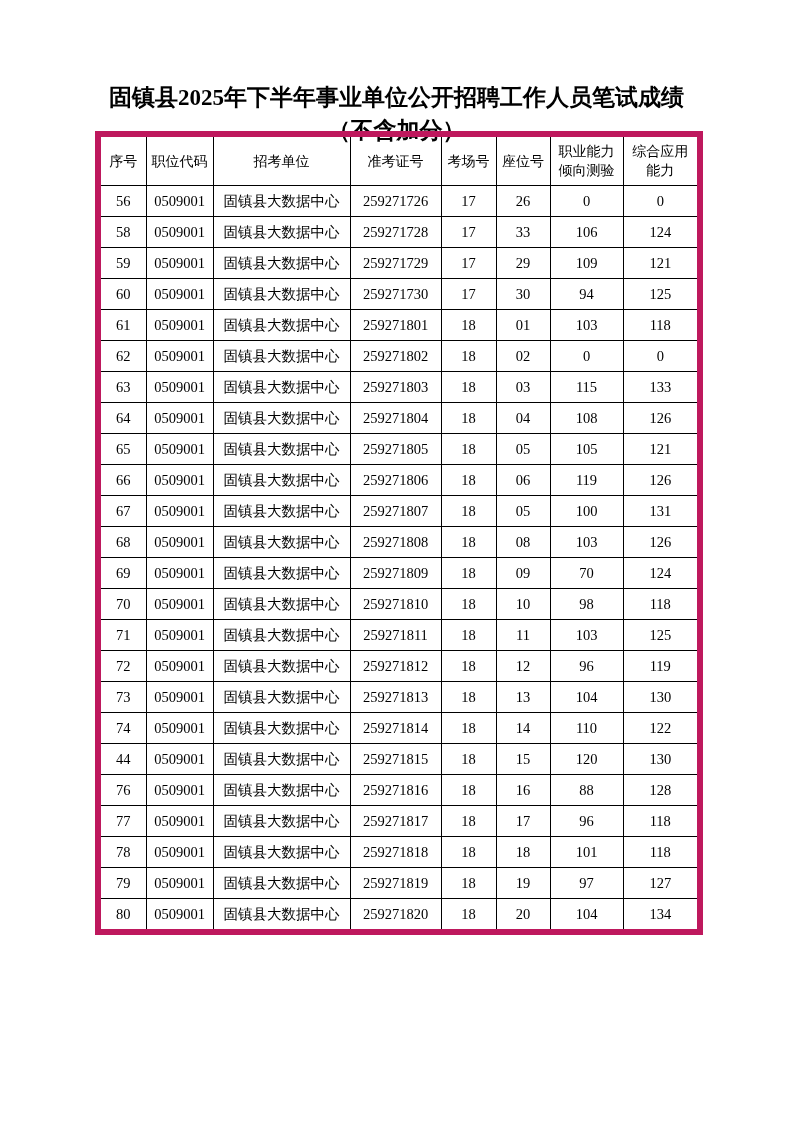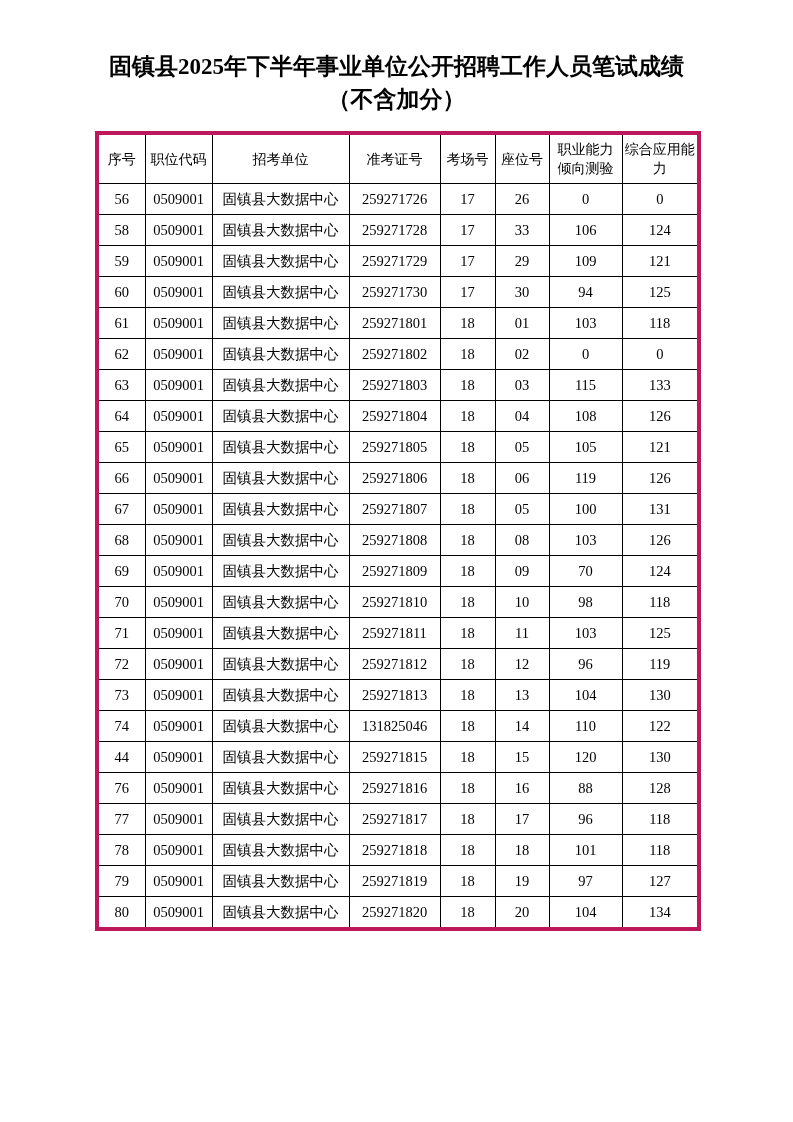--- a/index.html
+++ b/index.html
@@ -11,39 +11,39 @@
     position: relative;
     width: 793px;
     height: 1122px;
     background: #ffffff;
     overflow: hidden;
     font-family: "Liberation Serif", serif;
     color: #000000;
   }
   .doc-title {
     margin: 0;
-    padding-top: 51px;
+    padding-top: 82px;
     text-align: center;
     font-family: "Liberation Serif", serif;
     font-weight: bold;
     font-size: 23px;
     line-height: 1.42;
     color: #000000;
   }
   .doc-title .title-line {
     display: block;
   }
   table.score-table {
     position: absolute;
     left: 95px;
     top: 131px;
     width: 602px;
     border-collapse: collapse;
     table-layout: fixed;
-    border: 4px solid #be185d;
+    border: 6px solid #be185d;
   }
   table.score-table th,
   table.score-table td {
     border: 1px solid #000000;
     text-align: center;
     vertical-align: middle;
     padding: 0 2px;
     overflow: hidden;
   }
   table.score-table th {
@@ -268,21 +268,21 @@
           <td>259271813</td>
           <td>18</td>
           <td>13</td>
           <td>104</td>
           <td>130</td>
         </tr>
         <tr>
           <td>74</td>
           <td>0509001</td>
           <td>固镇县大数据中心</td>
-          <td>131825046</td>
+          <td>259271814</td>
           <td>18</td>
           <td>14</td>
           <td>110</td>
           <td>122</td>
         </tr>
         <tr>
           <td>44</td>
           <td>0509001</td>
           <td>固镇县大数据中心</td>
           <td>259271815</td>

